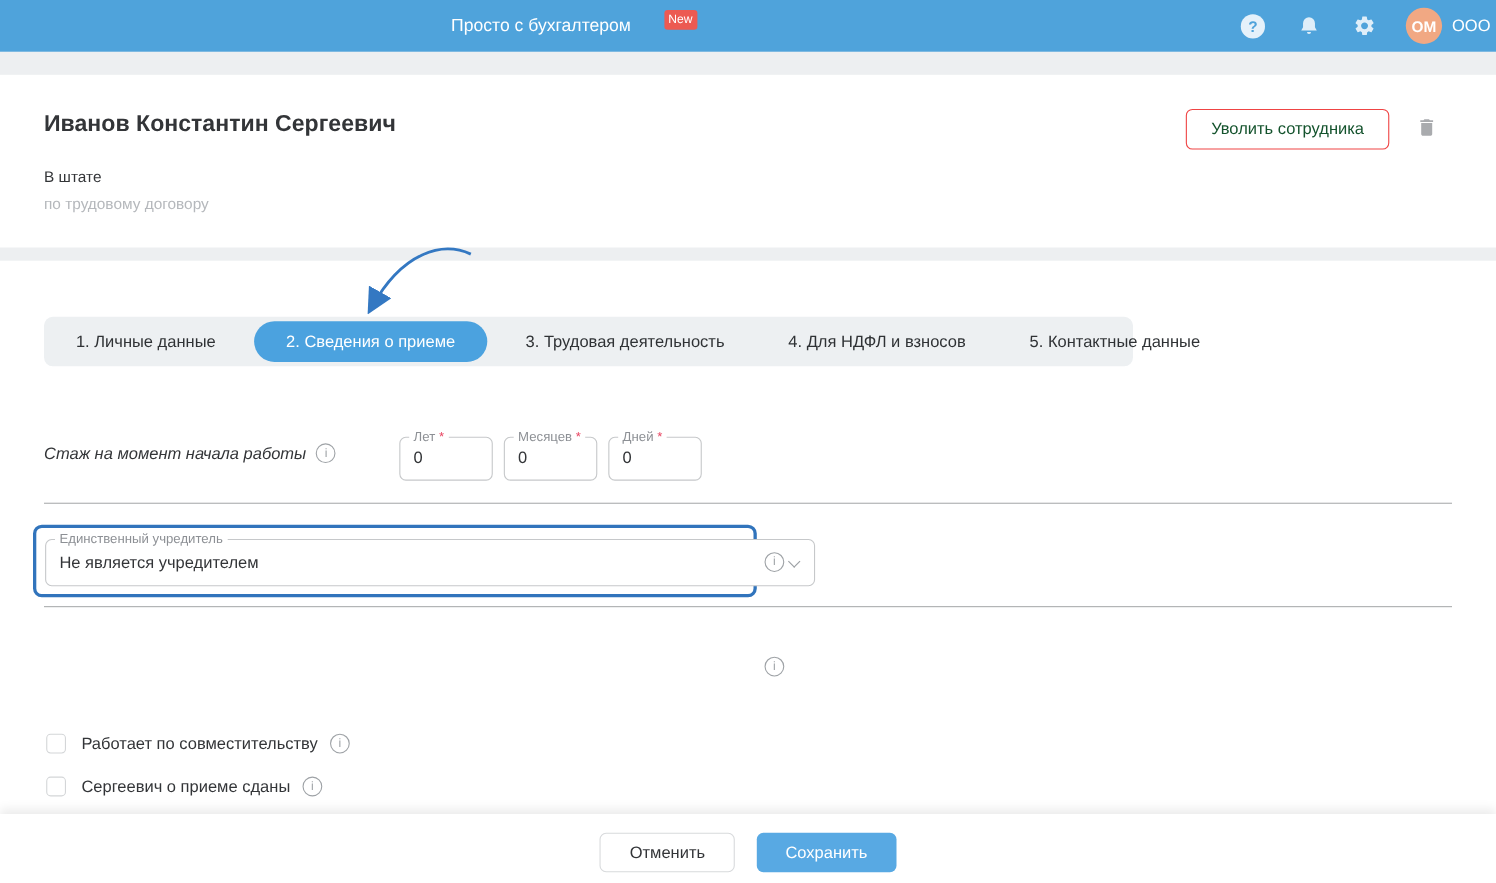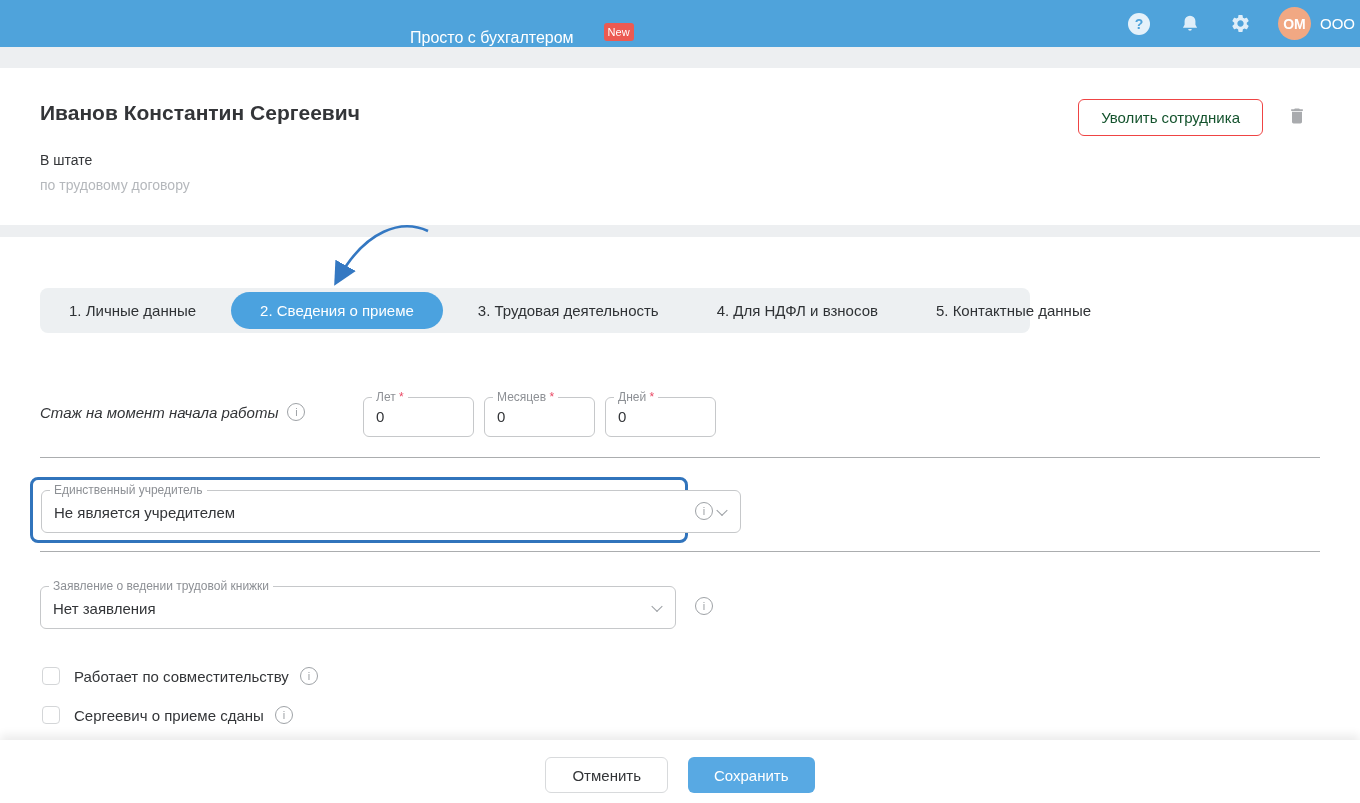--- a/index.html
+++ b/index.html
@@ -3,21 +3,21 @@
 <meta charset="utf-8">
 <style>
   * { margin:0; padding:0; box-sizing:border-box; }
   html,body { width:1360px; height:803px; overflow:hidden;
     font-family:"Liberation Sans", sans-serif; background:#EDEFF1; }
   body { position:relative; }
 
   
   .header { height:47px; background:#4FA3DB; position:relative; }
   .app-title-wrap { position:absolute; left:410px; top:0; height:47px;
-    display:flex; align-items:flex-end; gap:8px; }
+    display:flex; align-items:center; gap:8px; }
   .app-title { color:#fff; font-size:16px; }
   .new-badge { background:#EC5A52; color:#fff; font-size:11px;
     padding:3px 4px; border-radius:3px; position:relative; top:-6px;margin-left:22px; }
   .header-right { position:absolute; right:0; top:0; height:47px;
     display:flex; align-items:center; }
   .hicon { width:24px; height:24px; display:flex; align-items:center;
     justify-content:center; cursor:pointer; }
   .help-circle { width:22px; height:22px; border-radius:50%;
     background:rgba(255,255,255,0.85); color:#4FA3DB; font-size:14px;
     font-weight:bold; display:flex; align-items:center; justify-content:center; }
@@ -57,21 +57,21 @@
 
   .field-label-row { position:absolute; left:40px; top:166px; display:flex;
     align-items:center; gap:9px; }
   .flabel { font-size:15px; color:#333538;font-style:italic; }
   .info-icon { width:18px; height:18px; border-radius:50%;
     border:1.5px solid #9EA2A6; color:#9EA2A6; font-size:11px;
     display:flex; align-items:center; justify-content:center; flex:0 0 auto;
     cursor:pointer; }
 
   .fields-row { position:absolute; left:363px; top:160px; display:flex; gap:10px; }
-  .ofield { position:relative; width:111px; height:40px; background:#fff;
+  .ofield { position:relative; width:85px; height:40px; background:#fff;
     border:1px solid #C6C8CA; border-radius:6px; }
   .ofield .flt { position:absolute; top:-8px; left:8px; background:#fff;
     padding:0 4px; font-size:12px; color:#8D9095; white-space:nowrap; }
   .req { color:#E94A66; }
   .ofield input { border:none; outline:none; width:80px; margin:10px 0 0 12px;
     font-size:15px; color:#333538; font-family:inherit; background:transparent; }
 
   .divider { position:absolute; left:40px; width:1280px; height:0;
     border-top:1px solid #ABADAF; }
   .div1 { top:220px; } .div2 { top:314px; }
@@ -197,25 +197,20 @@
     <div class="oselect sel-founder">
       <span class="flt">Единственный учредитель</span>
       <span class="val">Не является учредителем</span>
       <span class="chev"></span>
     </div>
   </div>
   <span class="info-icon info1">i</span>
 
   <div class="divider div2"></div>
 
-  <div class="oselect sel-workbook">
-    <span class="flt">Заявление о ведении трудовой книжки</span>
-    <span class="val">Нет заявления</span>
-    <span class="chev"></span>
-  </div>
   <span class="info-icon info2">i</span>
 
   <div class="cb-row cb1">
     <span class="cbox"></span>
     <span class="cb-label">Работает по совместительству</span>
     <span class="info-icon">i</span>
   </div>
 
   <div class="cb-row cb2">
     <span class="cbox"></span>

